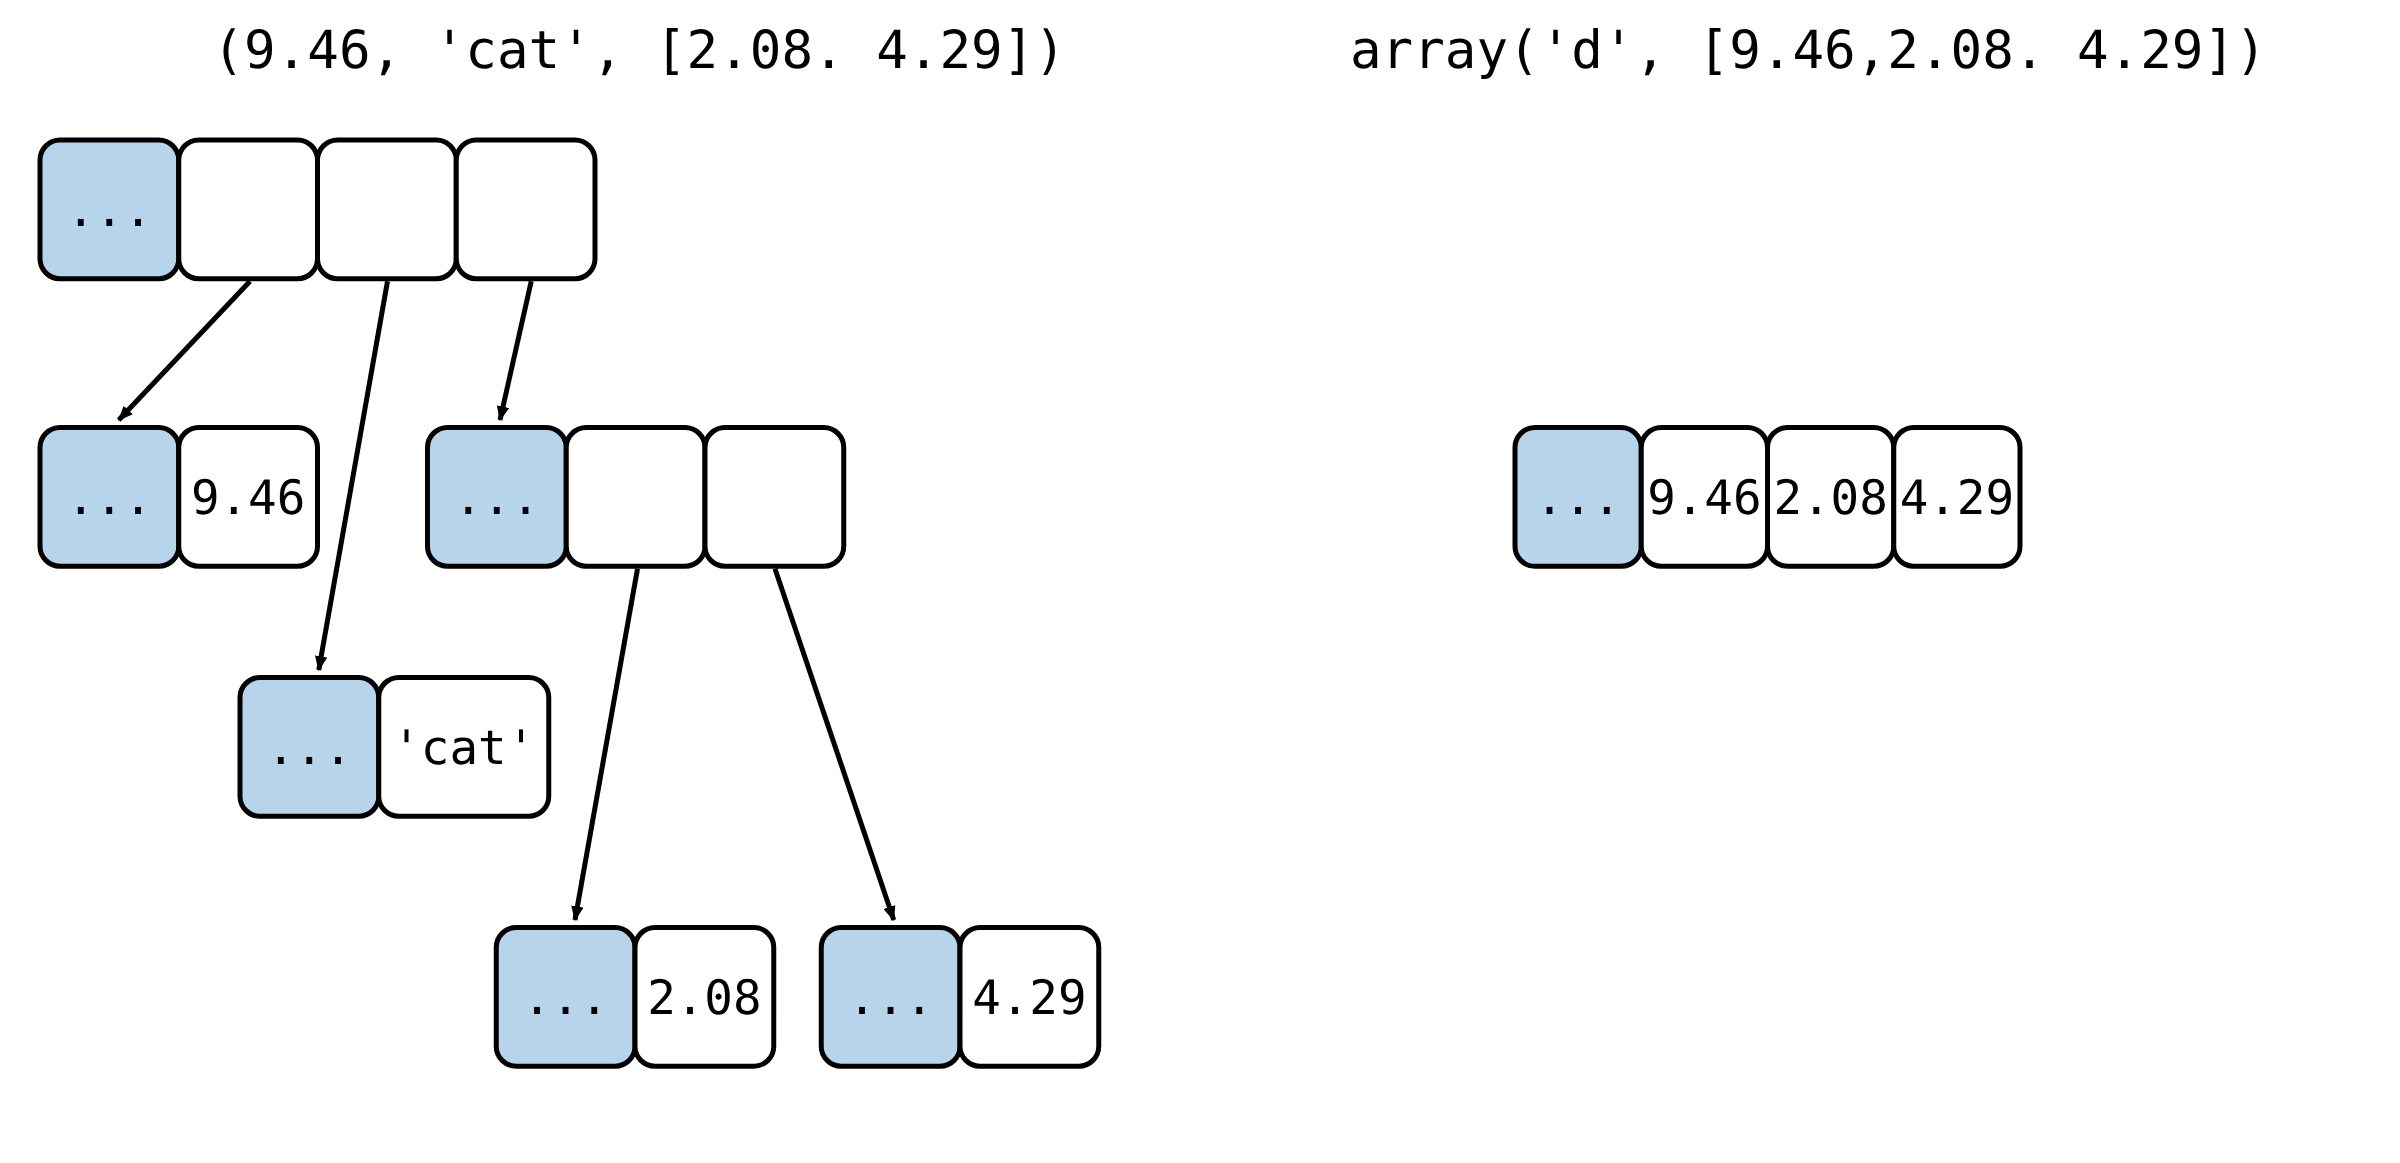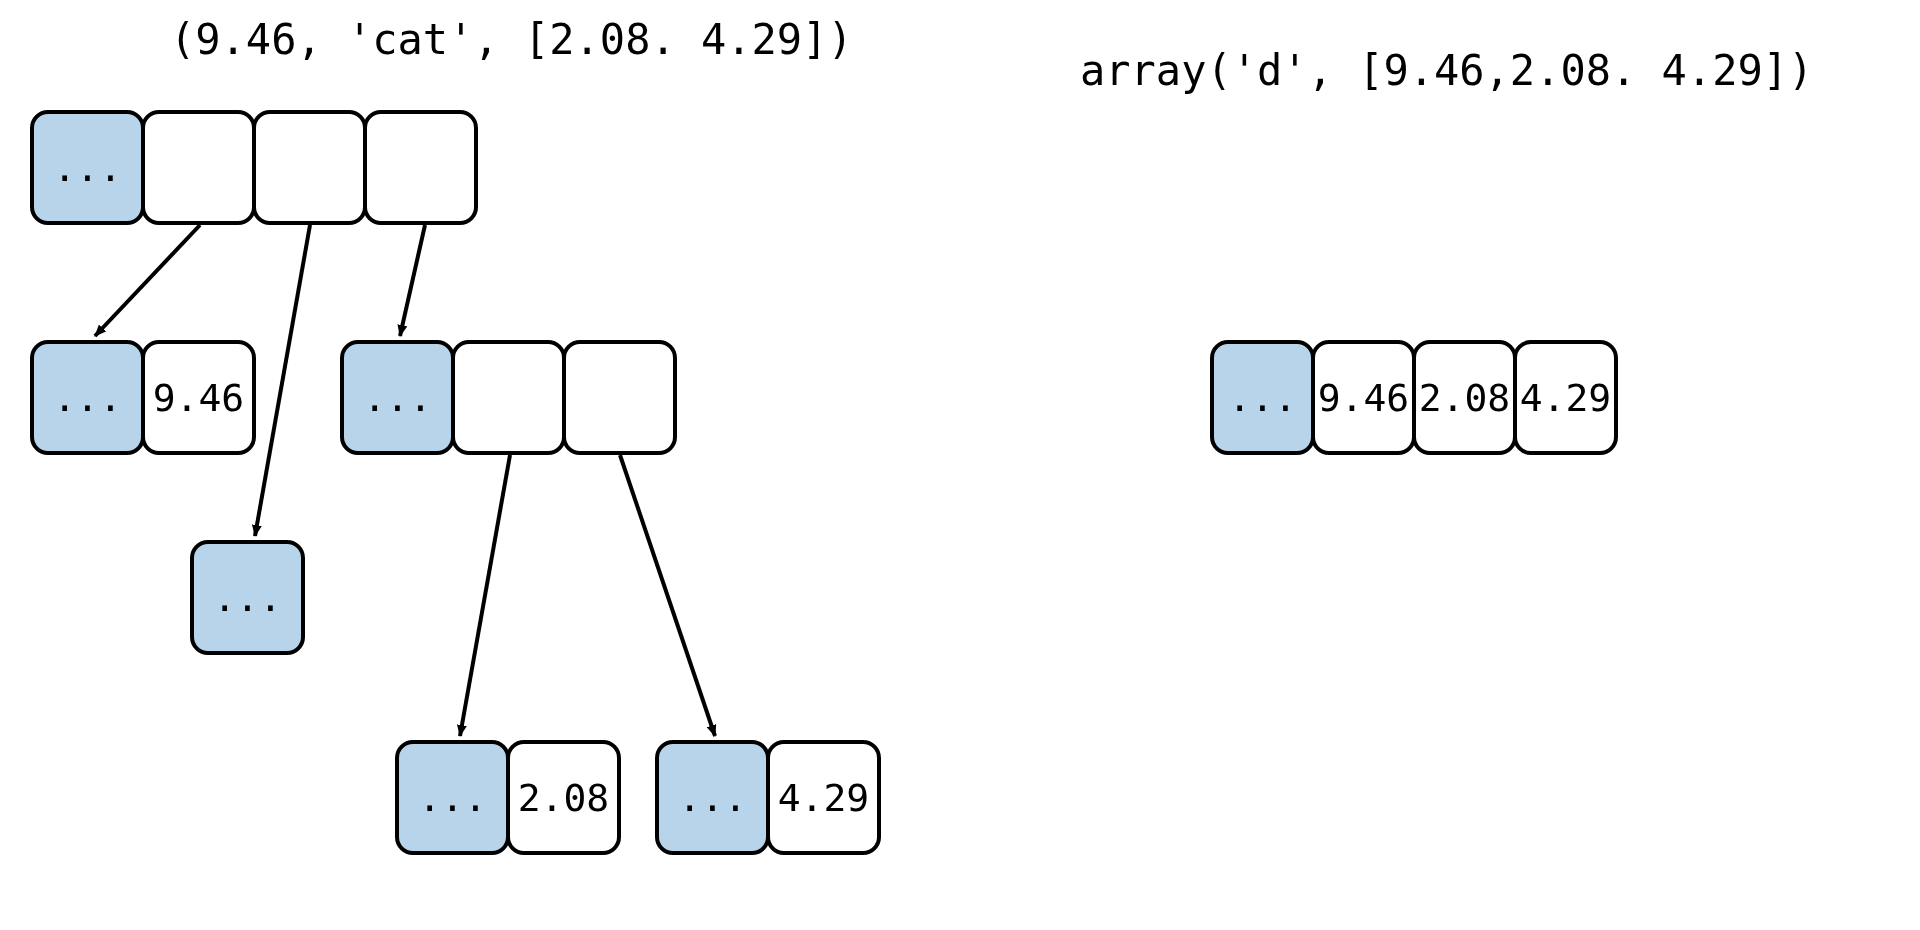--- a/index.html
+++ b/index.html
@@ -52,21 +52,21 @@
     width: 1920px;
     height: 930px;
     pointer-events: none;
   }
 </style>
 </head>
 <body>
 
 <div class="caption" style="left:170px; top:15px;text-align:right;">(9.46, 'cat', [2.08. 4.29])</div>
 
-<div class="caption" style="left:1080px; top:15px;margin-top:31px;">array('d', [9.46,2.08. 4.29])</div>
+<div class="caption" style="left:1080px; top:15px;">array('d', [9.46,2.08. 4.29])</div>
 
 <div class="cell-group" style="left:30px; top:110px;">
   <div class="cell header">...</div>
   <div class="cell"></div>
   <div class="cell"></div>
   <div class="cell"></div>
 </div>
 
 <div class="cell-group" style="left:30px; top:340px;">
   <div class="cell header">...</div>
@@ -74,20 +74,21 @@
 </div>
 
 <div class="cell-group" style="left:340px; top:340px;">
   <div class="cell header">...</div>
   <div class="cell"></div>
   <div class="cell"></div>
 </div>
 
 <div class="cell-group" style="left:190px; top:540px;">
   <div class="cell header">...</div>
+  <div class="cell" style="width:140px;">'cat'</div>
 </div>
 
 <div class="cell-group" style="left:395px; top:740px;">
   <div class="cell header">...</div>
   <div class="cell">2.08</div>
 </div>
 <div class="cell-group" style="left:655px; top:740px;">
   <div class="cell header">...</div>
   <div class="cell">4.29</div>
 </div>

